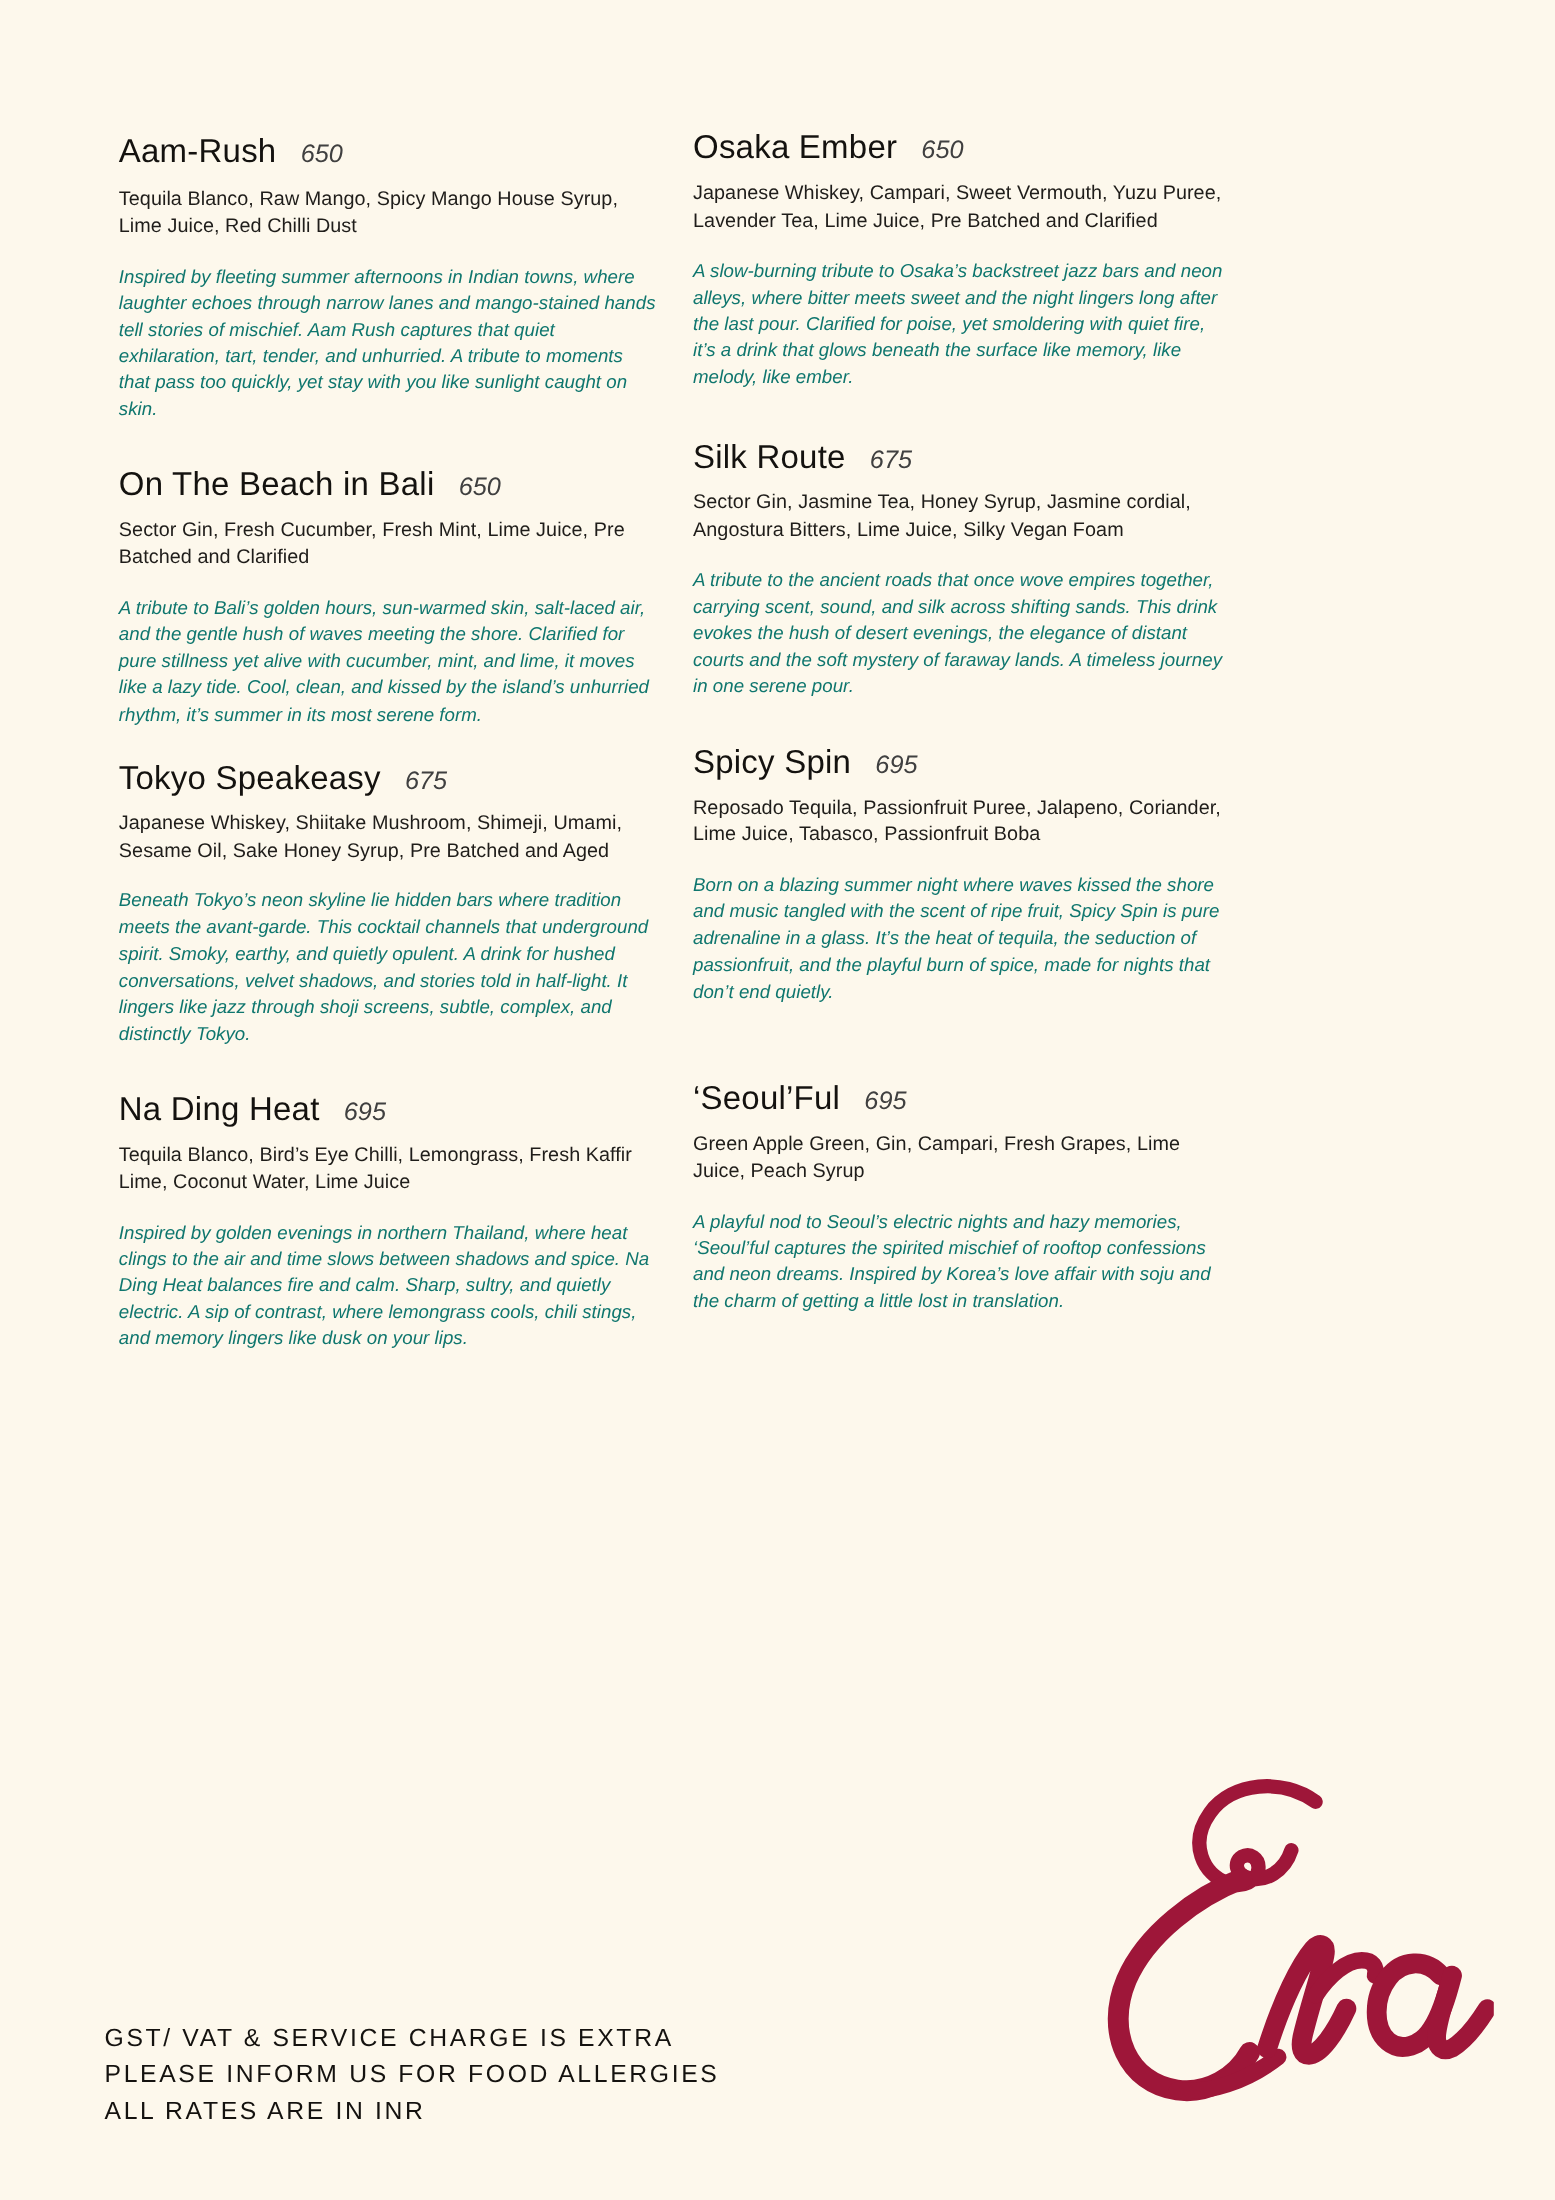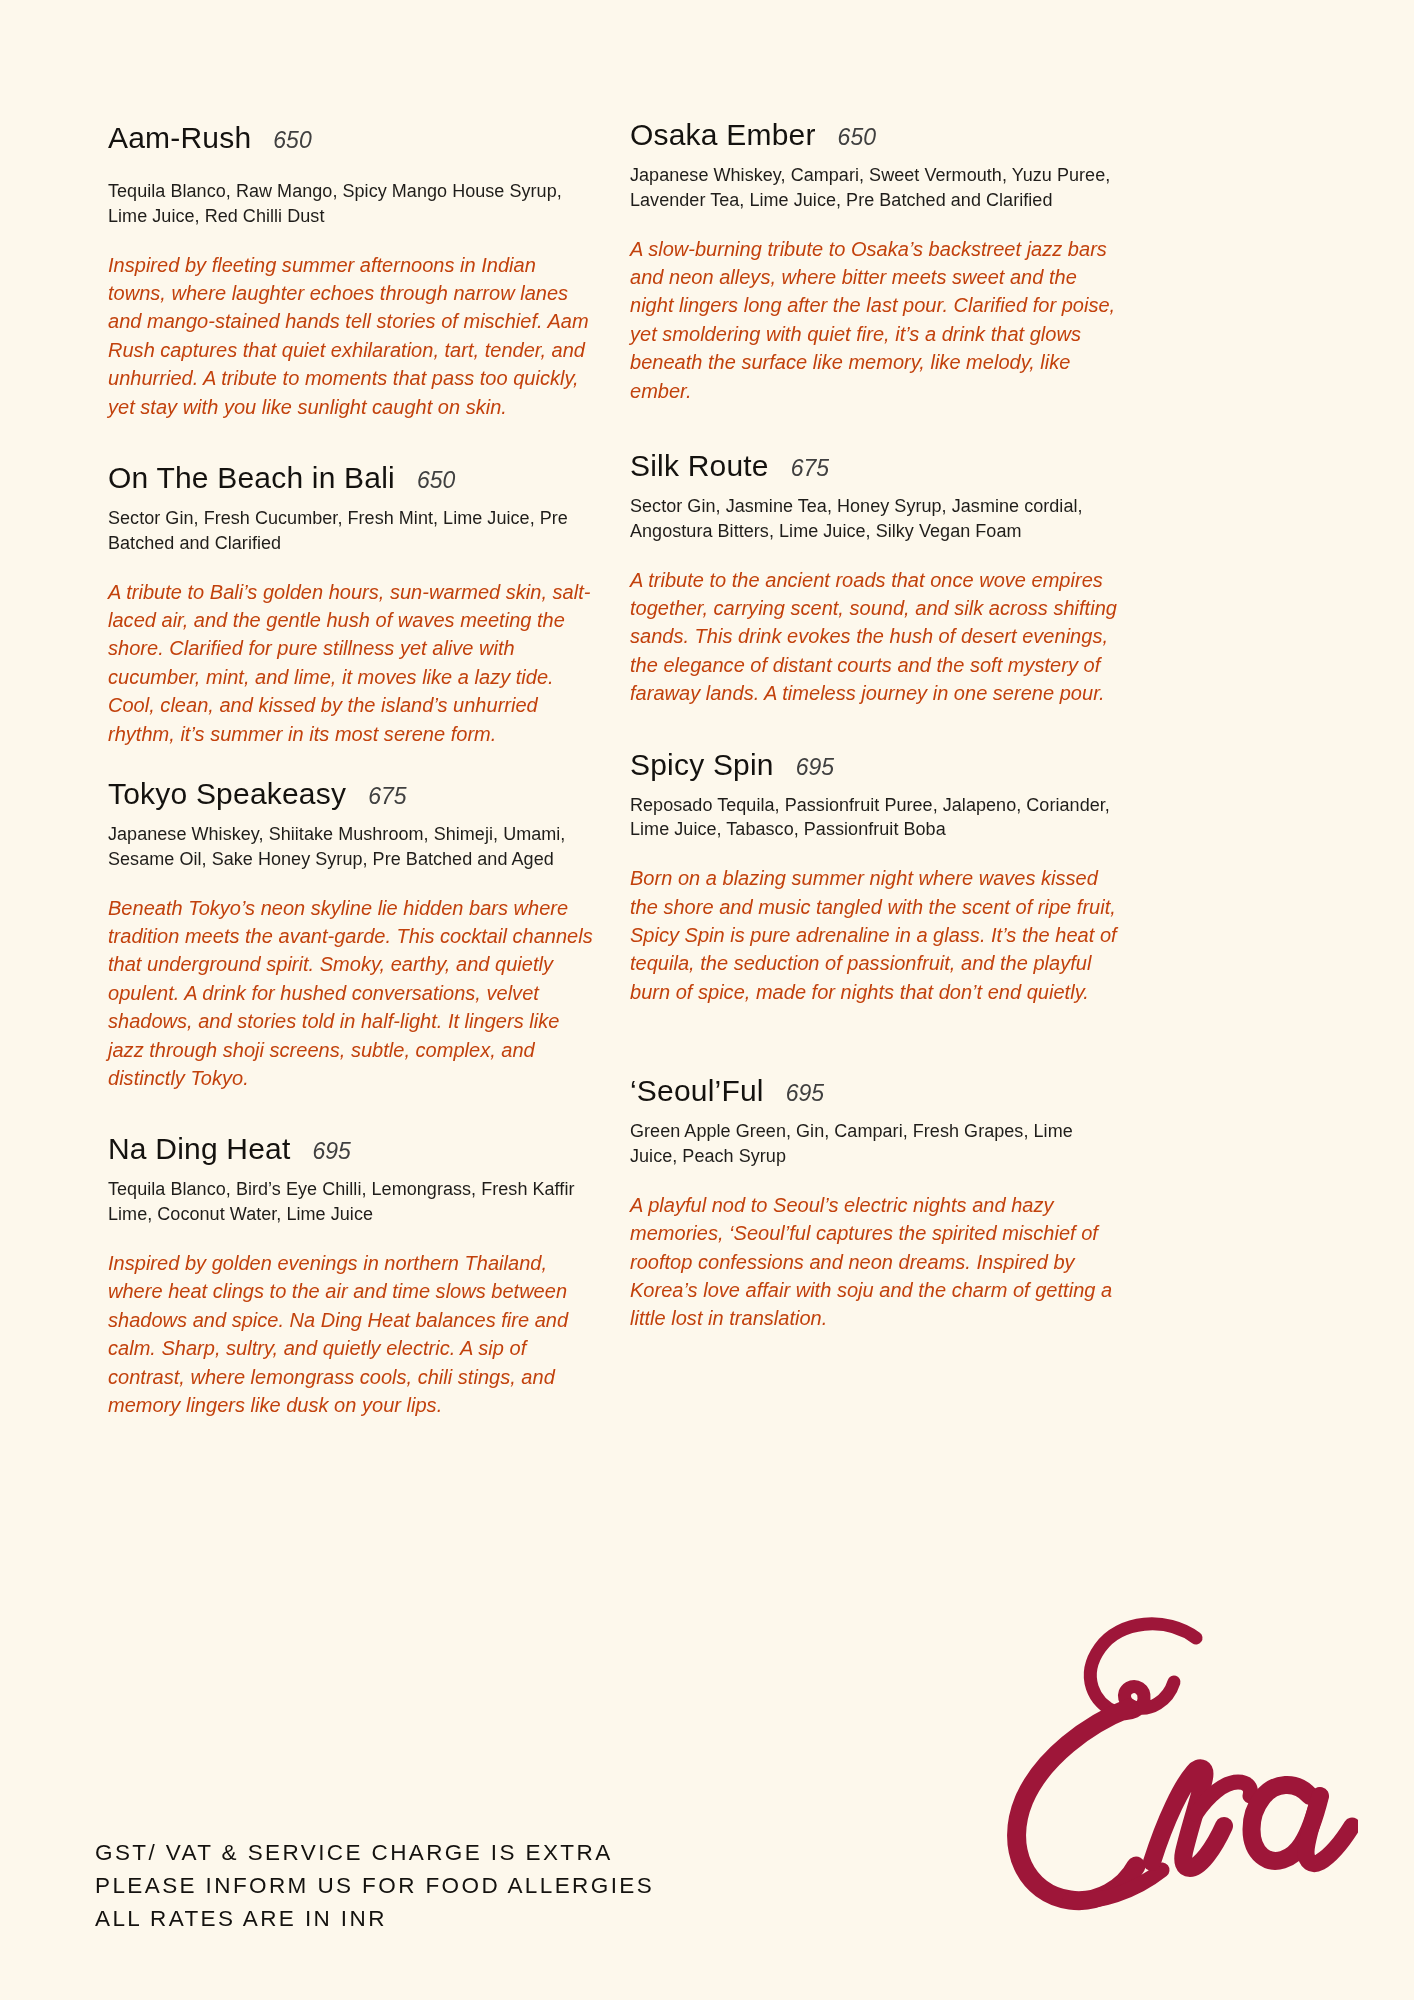--- a/index.html
+++ b/index.html
@@ -65,41 +65,41 @@
 
   .item-ingredients {
     font-size: 18px;
     line-height: 1.38;
     color: #1f1d1a;
     margin: 0 0 22px 0;
     letter-spacing: 0.05px;
   }
 
   .item-story {
-    font-size: 20px;
+    font-size: 17px;
     font-style: italic;
     line-height: 1.42;
-    color: #c2410c;
+    color: #0f766e;
     margin: 0;
     letter-spacing: 0.02px;
   }
 
   
   .col-left .item:nth-child(1) { margin-bottom: 40px; }
   .col-left .item:nth-child(2) { margin-bottom: 29px; }
   .col-left .item:nth-child(3) { margin-bottom: 40px; }
 
   .col-right .item:nth-child(1) { margin-bottom: 44px; }
   .col-right .item:nth-child(2) { margin-bottom: 40px; }
   .col-right .item:nth-child(3) { margin-bottom: 68px; }
 
   .col-left  { padding-top: 3px; }
   .col-right { padding-top: 0px; }
 
-  .col-left .item:nth-child(1) .item-head { margin-bottom: 25px; }
+  .col-left .item:nth-child(1) .item-head { margin-bottom: 14px; }
 
   
   .footer {
     position: absolute;
     left: 95px;
     bottom: 64px;
     width: 620px;
   }
   .footer-line {
     font-size: 22.5px;

